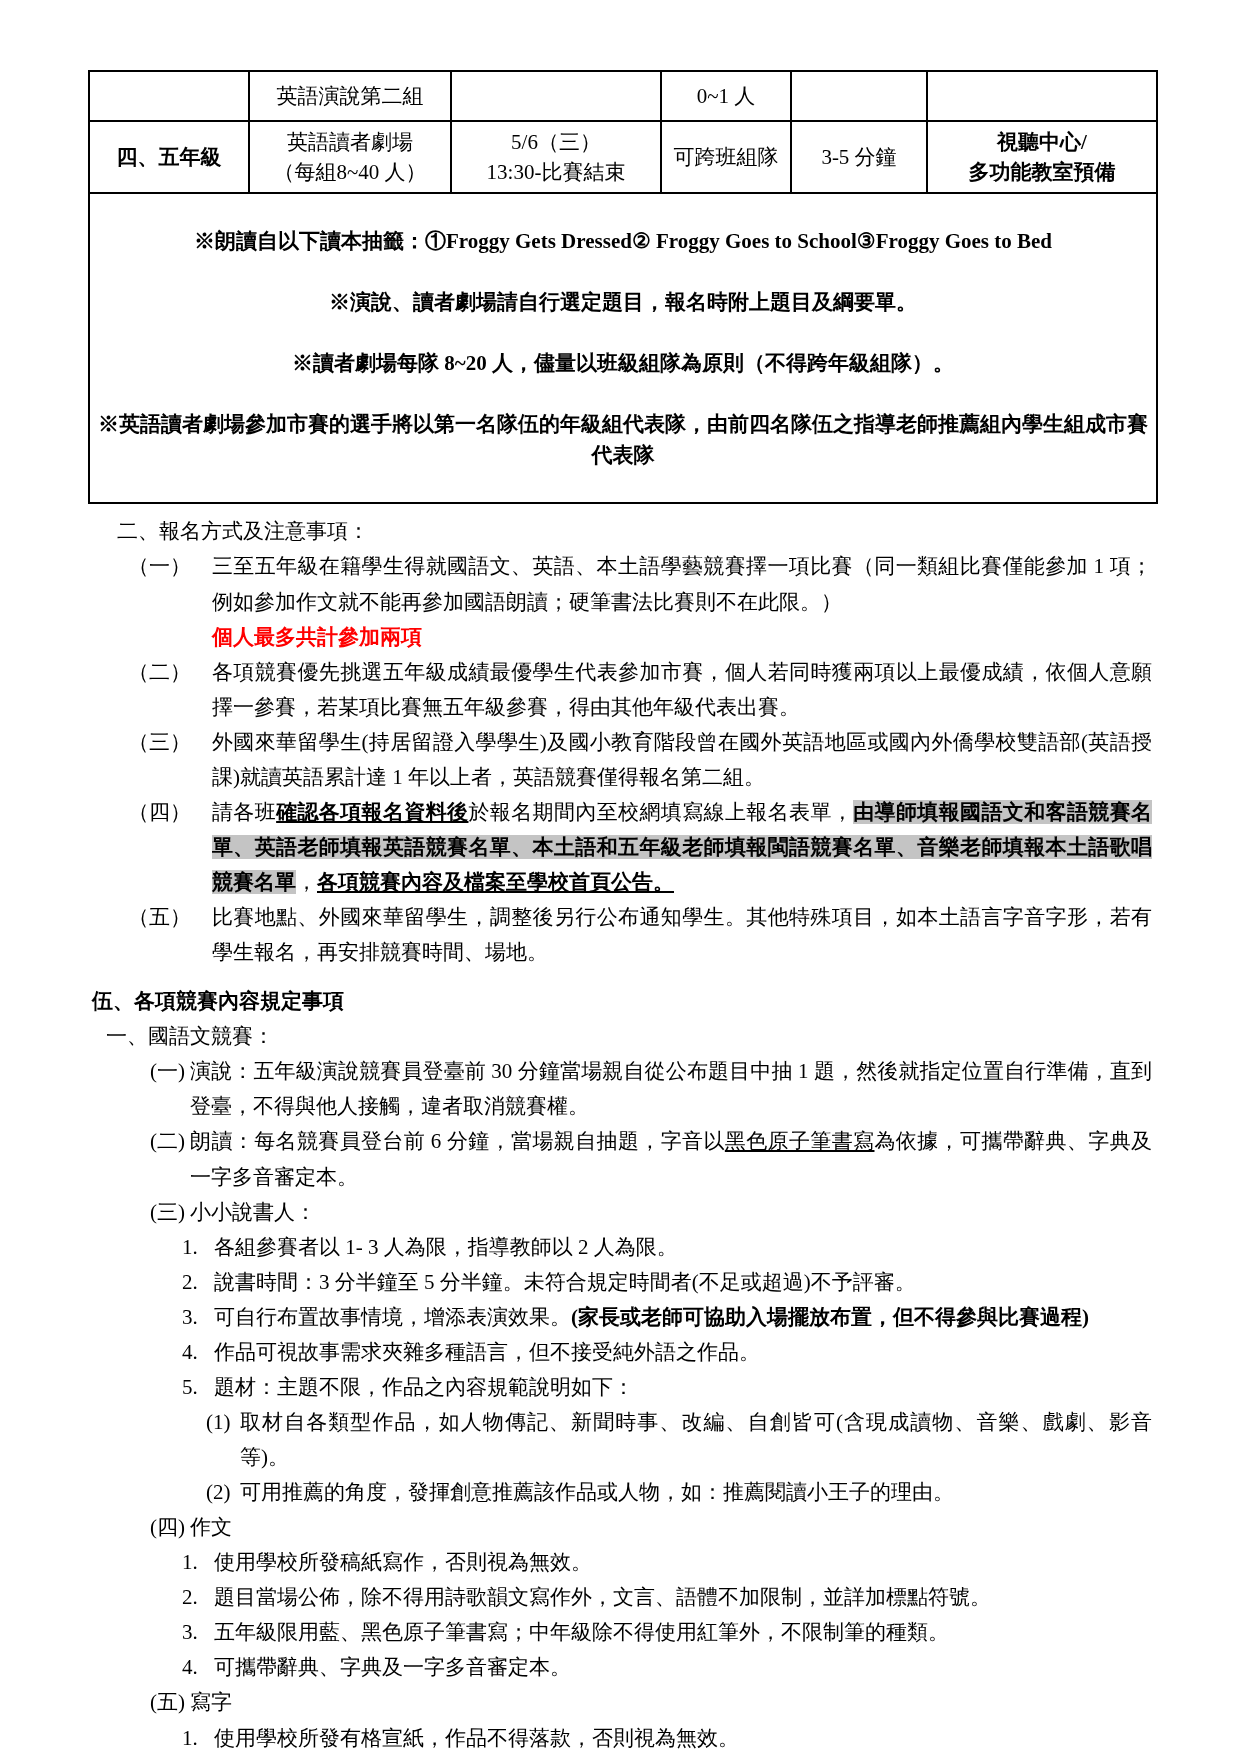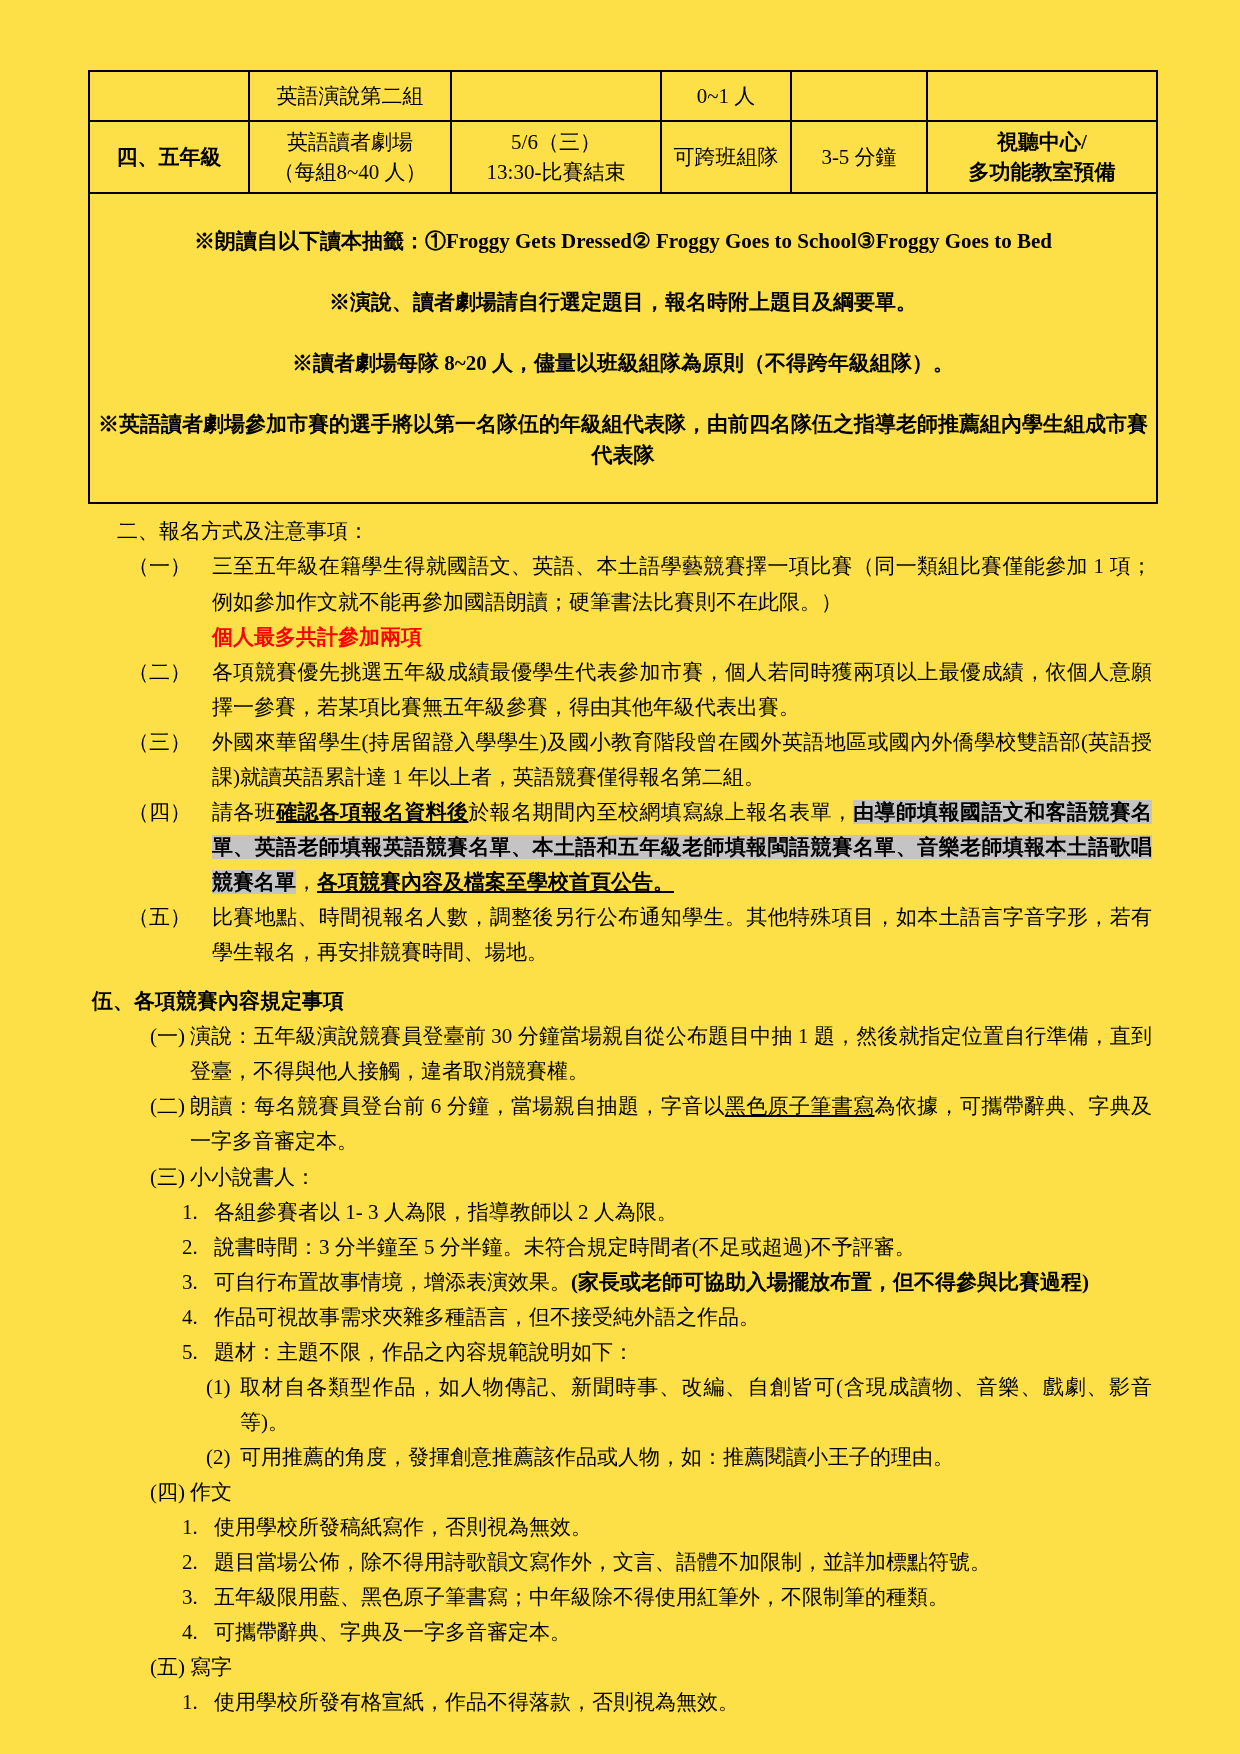--- a/index.html
+++ b/index.html
@@ -1,17 +1,17 @@
 <!DOCTYPE html>
 <html><head>
 <meta charset="utf-8">
 <style>
   html,body { margin:0; padding:0; background:#e8e8e8; }
   .page {
-    width:1240px; height:1754px; margin:0 auto; background:#fde047;
+    width:1240px; height:1754px; margin:0 auto; background:#ffffff;
     font-family:"Liberation Serif","DejaVu Serif",serif;
     color:#000; box-sizing:border-box;
     padding:70px 88px 0 76px;
     font-size:21px; line-height:1.67;
   }
   
   table.comp { border-collapse:collapse; width:1064px; margin-left:12px; table-layout:fixed; }
   table.comp td {
     border:2px solid #000; text-align:center; vertical-align:middle;
     padding:2px 4px; white-space:pre-line; line-height:1.45; font-size:21px;
@@ -100,24 +100,25 @@
     <div class="txt">外國來華留學生(持居留證入學學生)及國小教育階段曾在國外英語地區或國內外僑學校雙語部(英語授課)就讀英語累計達 1 年以上者，英語競賽僅得報名第二組。</div>
   </div>
 
   <div class="item lv1">
     <span class="num">（四）</span>
     <div class="txt"><span>請各班</span><span class="bu">確認各項報名資料後</span><span>於報名期間內至校網填寫線上報名表單，</span><span class="bh">由導師填報國語文和客語競賽名單、英語老師填報英語競賽名單、本土語和五年級老師填報閩語競賽名單、音樂老師填報本土語歌唱競賽名單</span><span>，</span><span class="bu">各項競賽內容及檔案至學校首頁公告。</span></div>
   </div>
 
   <div class="item lv1">
     <span class="num">（五）</span>
-    <div class="txt">比賽地點、時間視報名人數，調整後另行公布通知學生。其他特殊項目，如本土語言字音字形，若有學生報名，再安排競賽時間、場地。</div>
+    <div class="txt">比賽地點、外國來華留學生，調整後另行公布通知學生。其他特殊項目，如本土語言字音字形，若有學生報名，再安排競賽時間、場地。</div>
   </div>
 
   <div class="h-sec5">伍、各項競賽內容規定事項</div>
+  <div class="h-sub1">一、國語文競賽：</div>
 
   <div class="item lv2">
     <span class="num">(一)</span>
     <div class="txt">演說：五年級演說競賽員登臺前 30 分鐘當場親自從公布題目中抽 1 題，然後就指定位置自行準備，直到登臺，不得與他人接觸，違者取消競賽權。</div>
   </div>
 
   <div class="item lv2">
     <span class="num">(二)</span>
     <div class="txt"><span>朗讀：每名競賽員登台前 6 分鐘，當場親自抽題，字音以</span><span class="u">黑色原子筆書寫</span><span>為依據，可攜帶辭典、字典及一字多音審定本。</span></div>
   </div>

